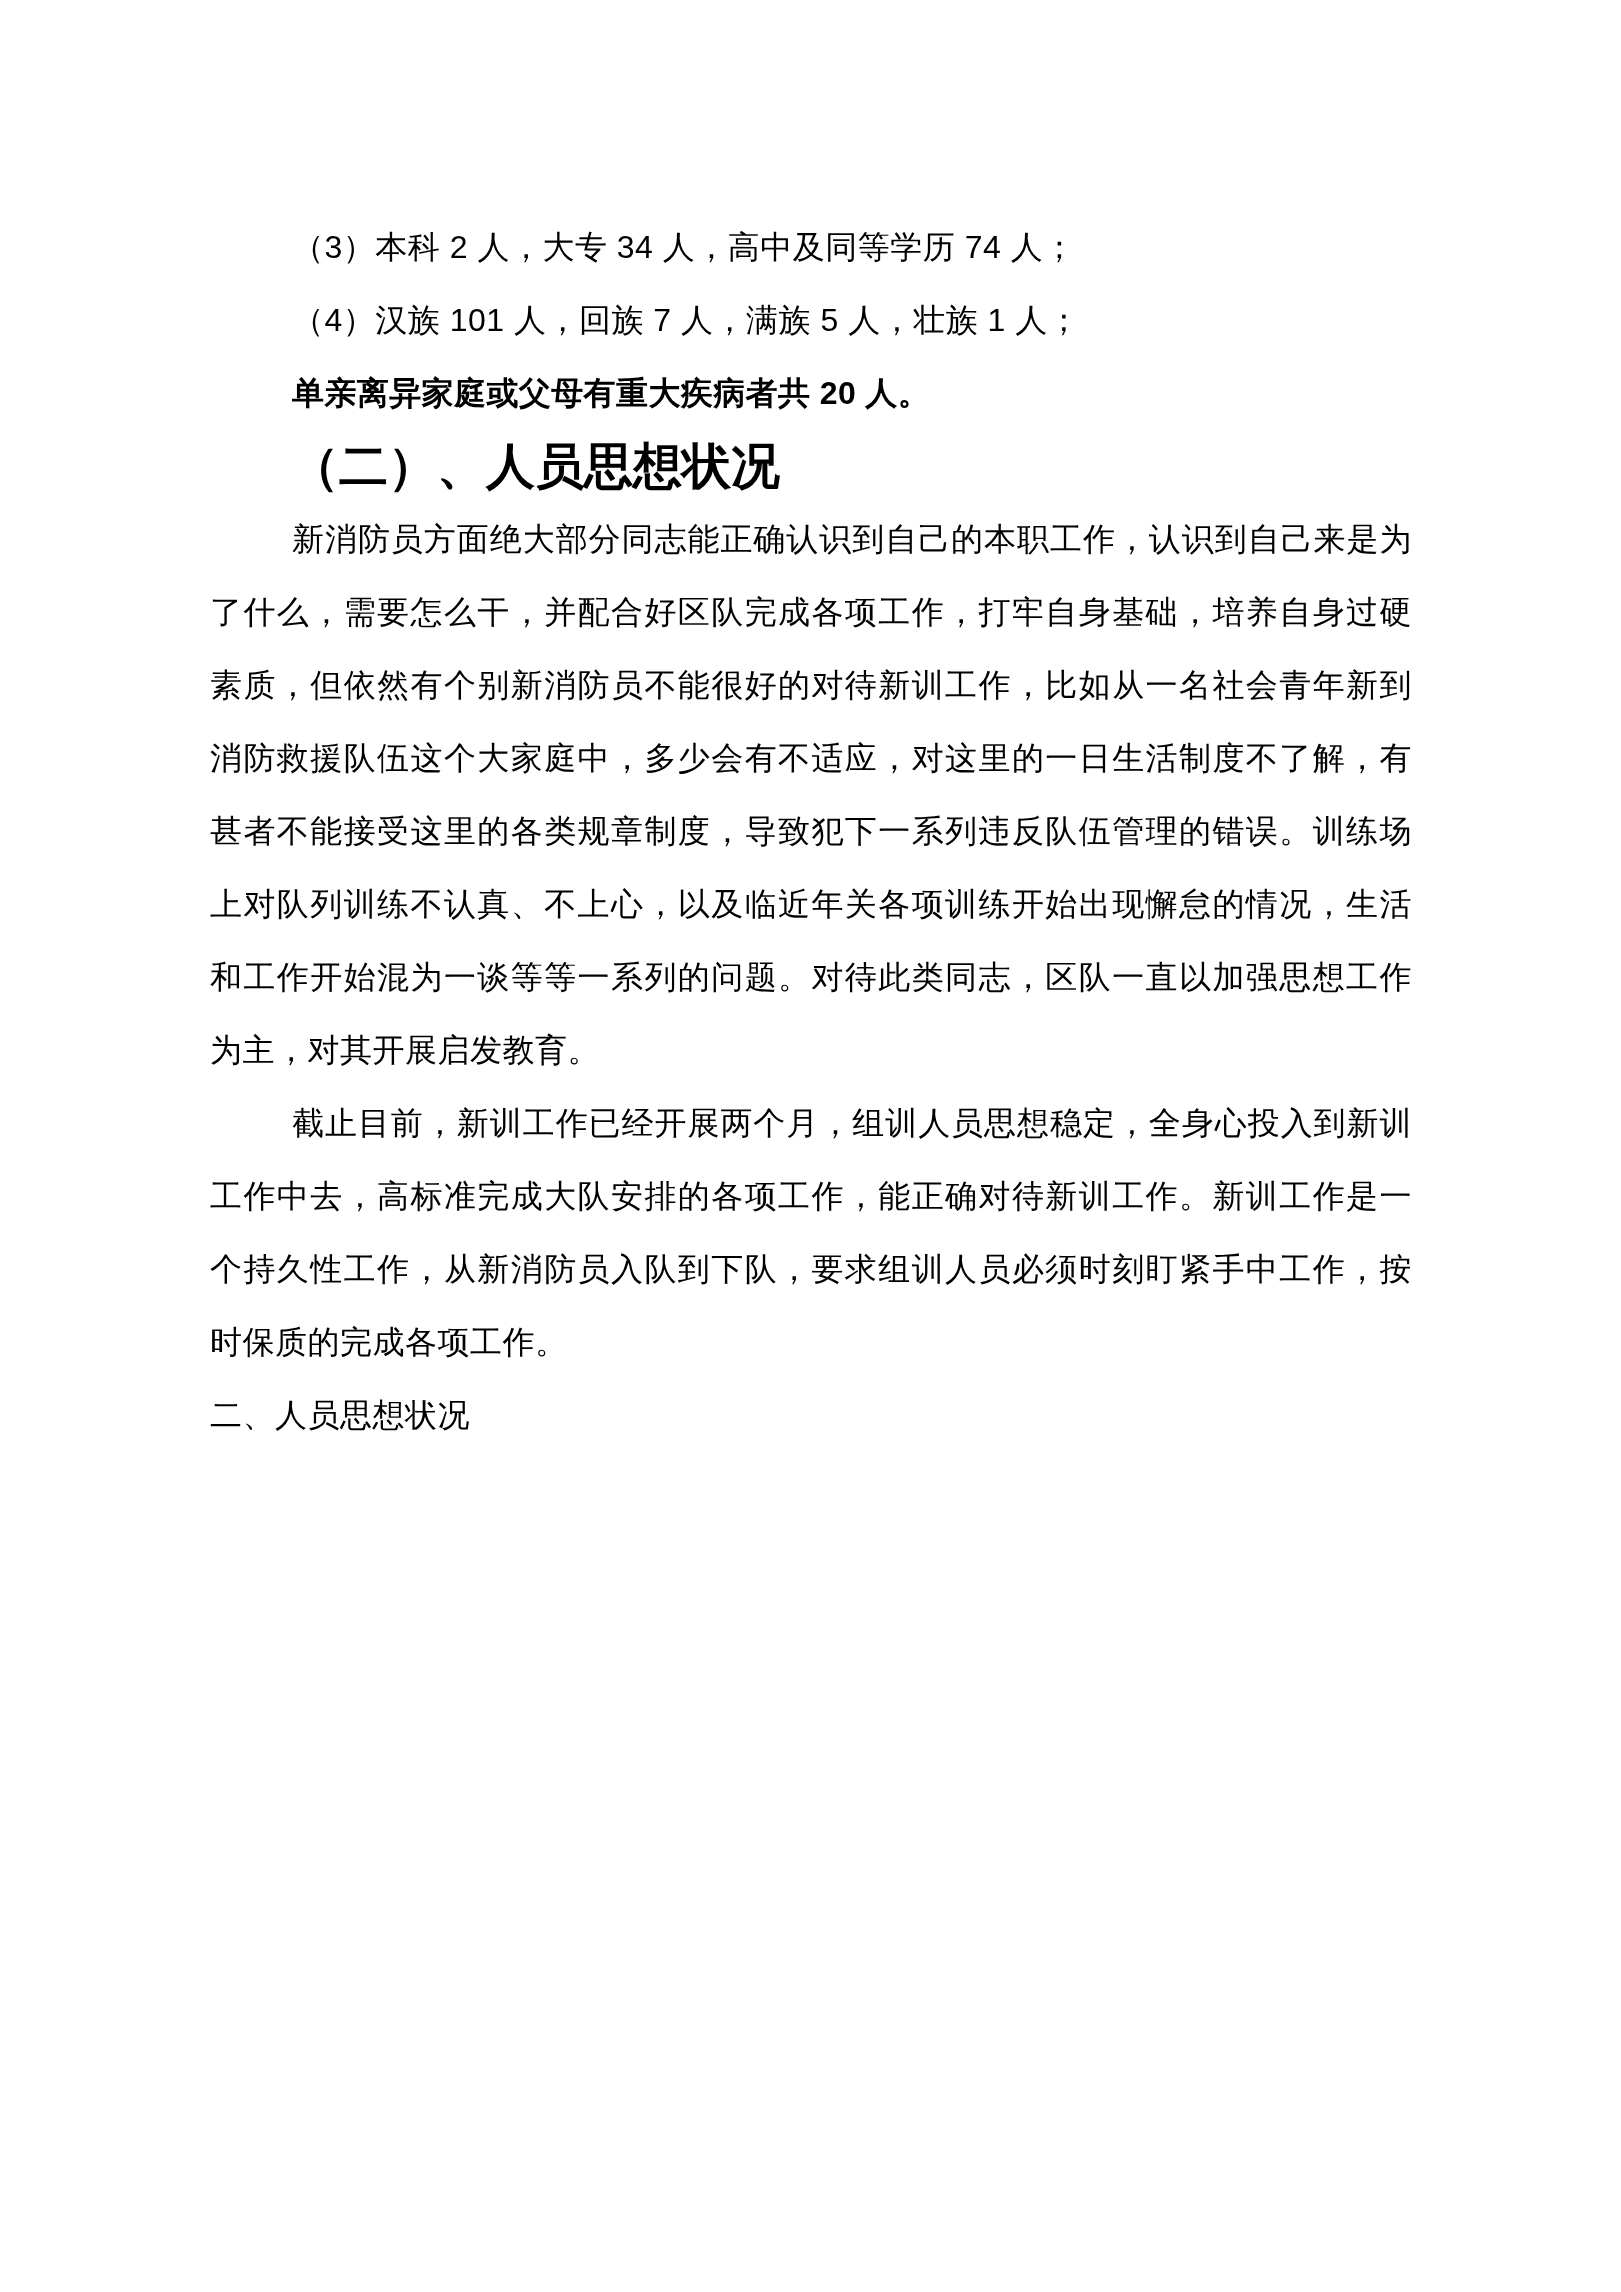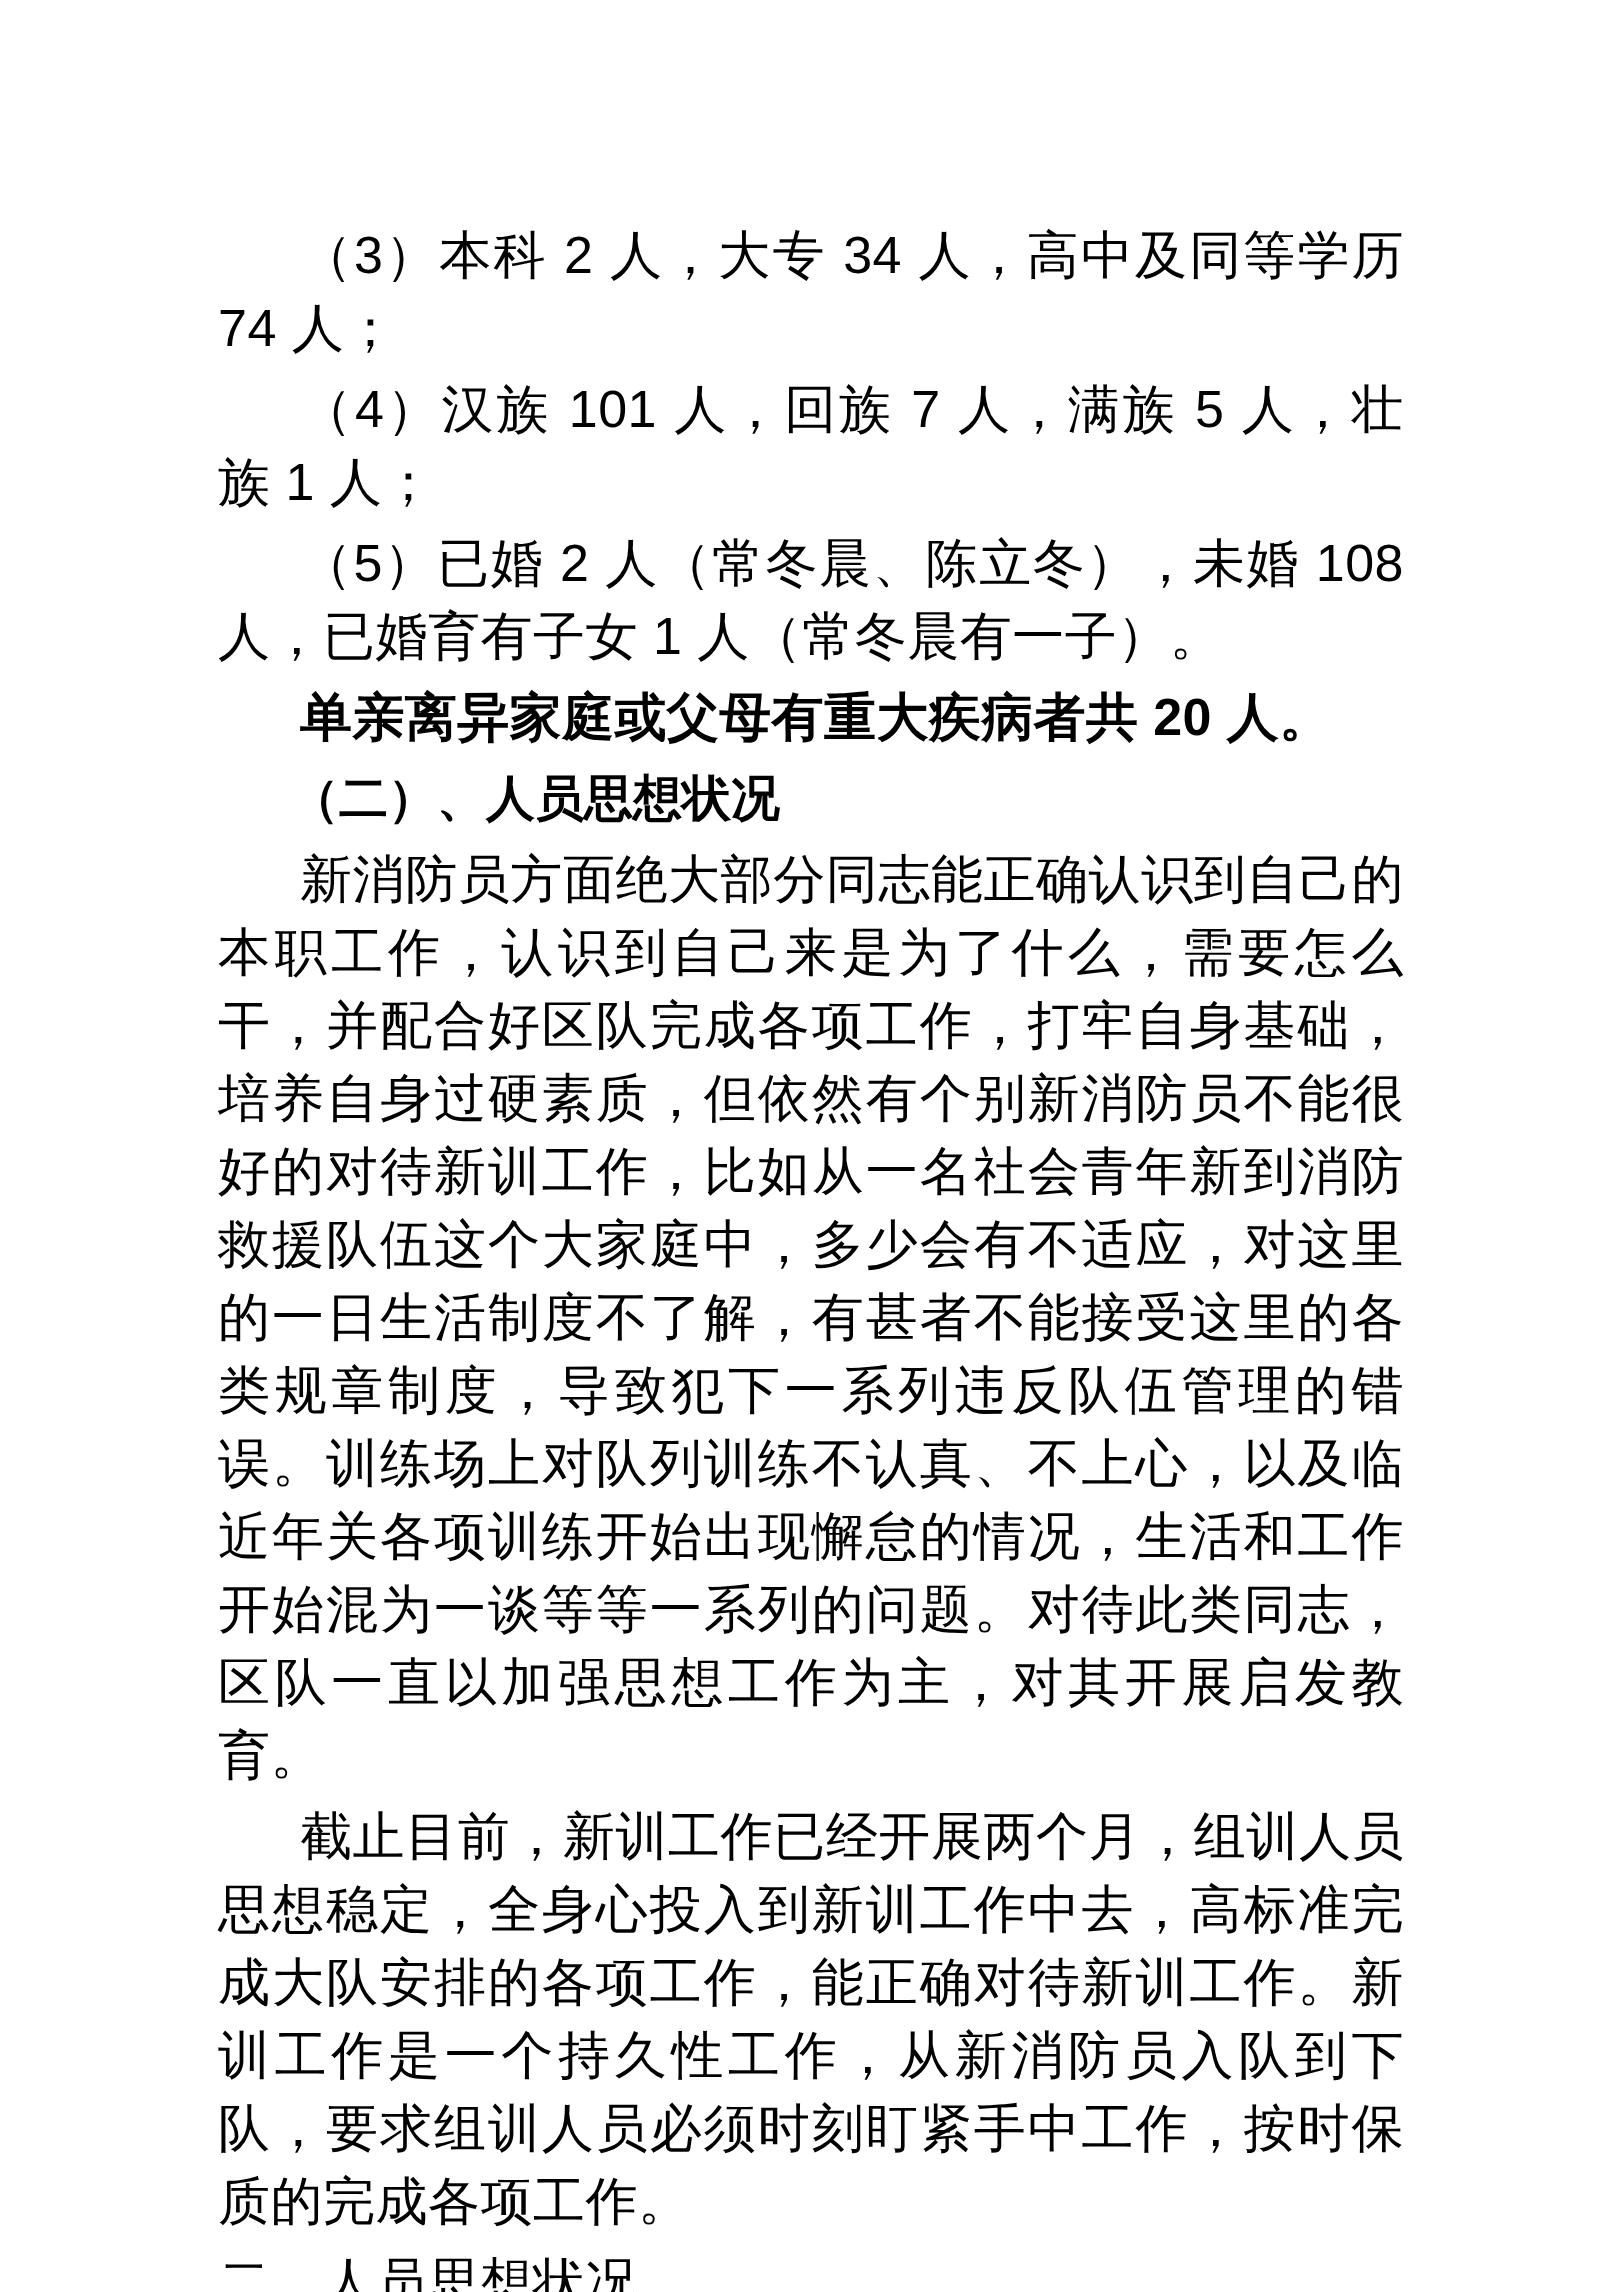--- a/index.html
+++ b/index.html
@@ -19,22 +19,22 @@
     box-sizing: border-box;
     padding: 211px 210px 0 210px;
     overflow: hidden;
   }
   .doc-body {
     width: 1202px;
     margin: 0 auto;
   }
   
   p.para {
-    margin: 8px;
-    font-size: 52px;
+    margin: 0;
+    font-size: 32px;
     line-height: 73px;
     letter-spacing: 0.5px;
     text-align: justify;
     text-justify: inter-ideograph;
     word-break: break-all;
     font-weight: 400;
     color: #000000;
   }
   p.indent2 {
     text-indent: 82px;
@@ -54,21 +54,20 @@
 </head>
 <body>
 
 <div class="page">
   <div class="doc-body">
 
     <p class="para indent2">（3）本科 2 人，大专 34 人，高中及同等学历 74 人；</p>
 
     <p class="para indent2">（4）汉族 101 人，回族 7 人，满族 5 人，壮族 1 人；</p>
 
-    <p class="para indent2">（5）已婚 2 人（常冬晨、陈立冬），未婚 108 人，已婚育有子女 1 人（常冬晨有一子）。</p>
 
     <p class="para indent2 bold">单亲离异家庭或父母有重大疾病者共 20 人。</p>
 
     <p class="heading">（二）、人员思想状况</p>
 
     <p class="para indent2">新消防员方面绝大部分同志能正确认识到自己的本职工作，认识到自己来是为了什么，需要怎么干，并配合好区队完成各项工作，打牢自身基础，培养自身过硬素质，但依然有个别新消防员不能很好的对待新训工作，比如从一名社会青年新到消防救援队伍这个大家庭中，多少会有不适应，对这里的一日生活制度不了解，有甚者不能接受这里的各类规章制度，导致犯下一系列违反队伍管理的错误。训练场上对队列训练不认真、不上心，以及临近年关各项训练开始出现懈怠的情况，生活和工作开始混为一谈等等一系列的问题。对待此类同志，区队一直以加强思想工作为主，对其开展启发教育。</p>
 
     <p class="para indent2">截止目前，新训工作已经开展两个月，组训人员思想稳定，全身心投入到新训工作中去，高标准完成大队安排的各项工作，能正确对待新训工作。新训工作是一个持久性工作，从新消防员入队到下队，要求组训人员必须时刻盯紧手中工作，按时保质的完成各项工作。</p>
 
     <p class="para">二、人员思想状况</p>

